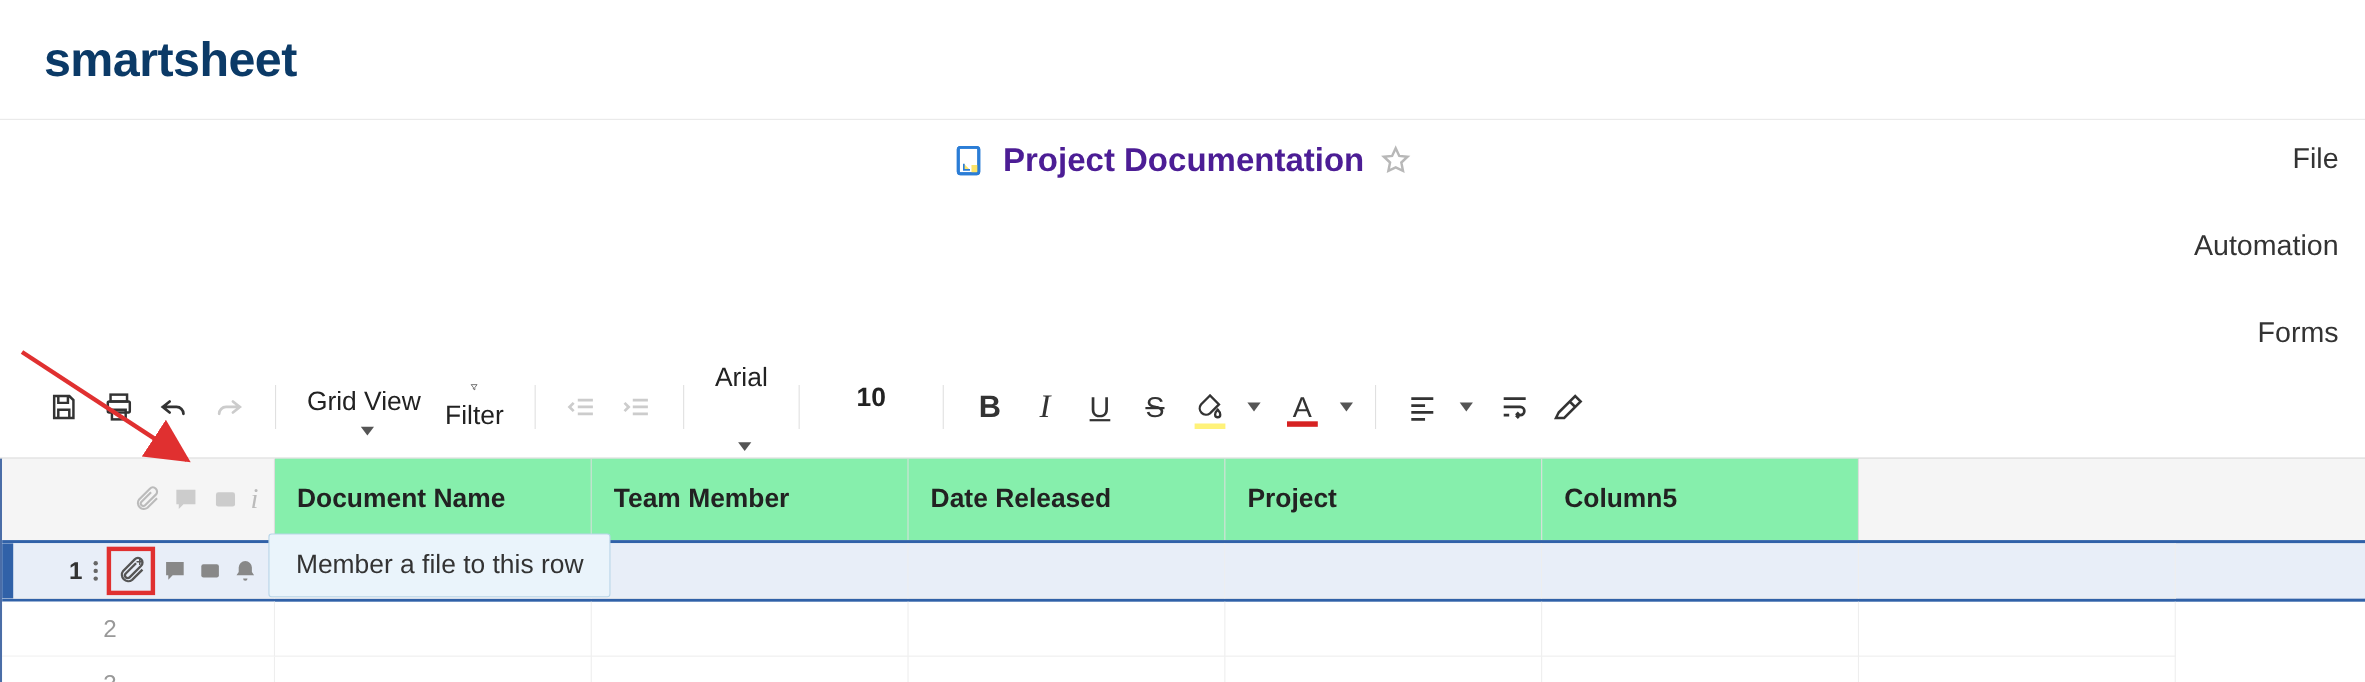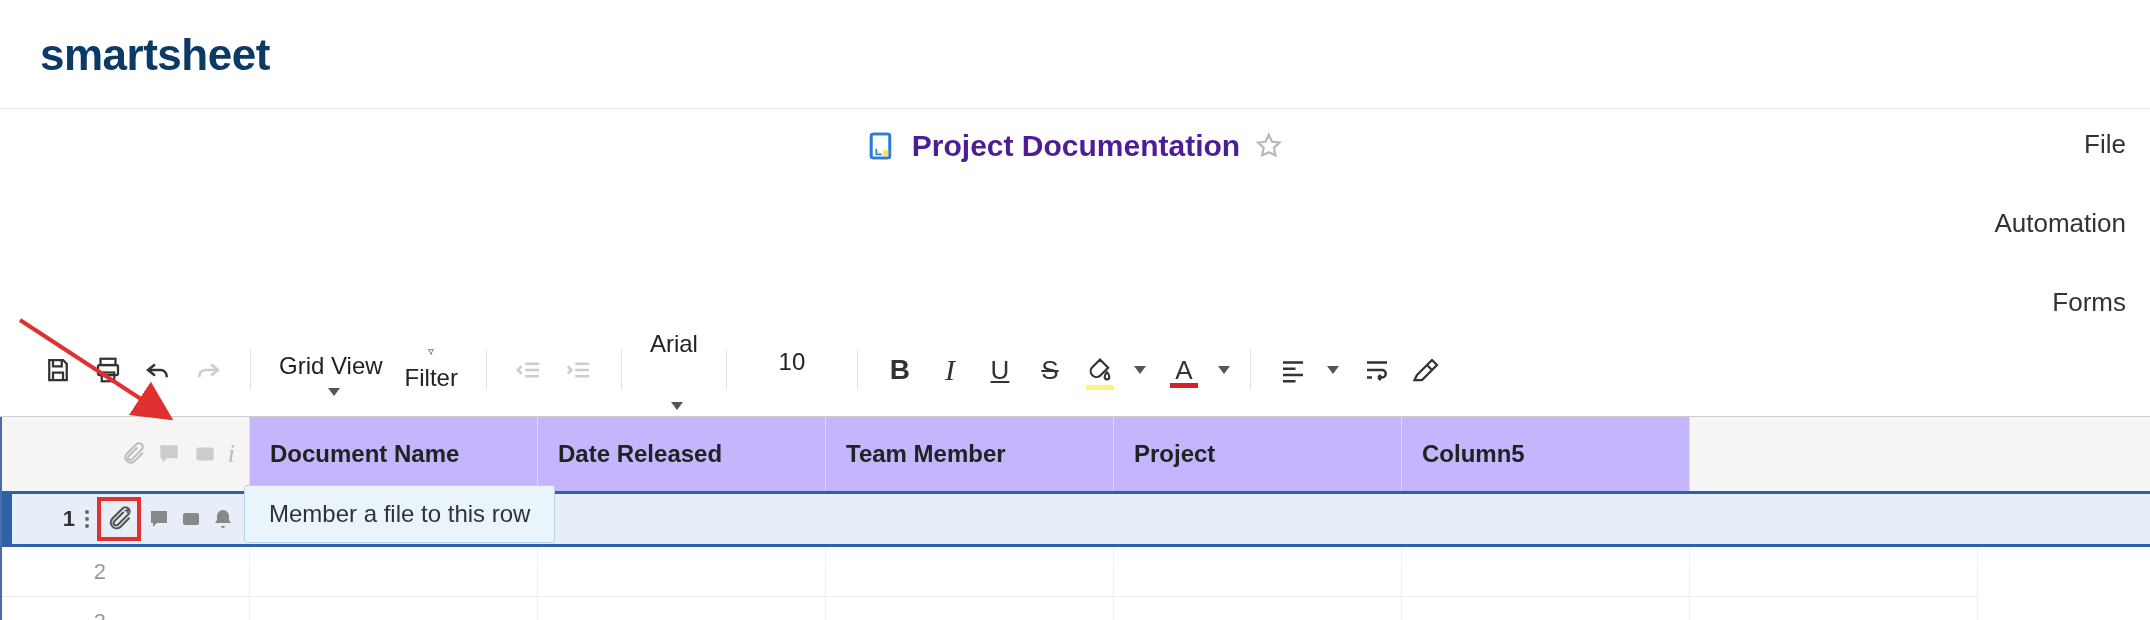--- a/index.html
+++ b/index.html
@@ -25,21 +25,21 @@
   .tbtn.dim { color:#bbb; }
   .caret { width:0;height:0;border-left:6px solid transparent;border-right:6px solid transparent;border-top:8px solid #555; margin-left:6px;}
   .font-select { font-size:24px; font-weight:500;gap:44px;}
   
   
   .grid-wrap { border-top:1px solid #ccc; }
   .grid { display:flex; flex-direction:column; border-left:2px solid #4a6da7; }
   
   .header-row { display:flex; height:74px; background:#f5f5f5; }
   .rownum-hcell { width:248px; flex:0 0 248px; background:#f5f5f5; display:flex; align-items:center; justify-content:flex-end; padding-right:14px; gap:10px; border-right:1px solid #ddd;}
-  .hcell { flex:0 0 300px; border-right:1px solid #ddd; display:flex; align-items:center; padding-left:20px; font-size:24px; font-weight:700; color:#222; background:#c4b5fd;}
+  .hcell { flex:0 0 300px; border-right:1px solid #ddd; display:flex; align-items:center; padding-left:20px; font-size:24px; font-weight:700; color:#222; background:#86efac;}
   .hcell.narrow { flex:0 0 288px; }
   
   .hdr-icon { color:#bbb; }
   
   .selected-border { height:3px; background:#3061a8; }
   
   .data-row { display:flex; height:50px; }
   .data-row.selected { background:#e8eef8; }
   
   .rownum-cell { width:248px; flex:0 0 248px; display:flex; align-items:center; justify-content:flex-end; padding-right:14px; gap:8px; border-right:1px solid #eee; border-bottom:1px solid #eee; background:#fff;}
@@ -151,21 +151,21 @@
   </div>
   <div class="tsep"></div>
   <div class="tgroup">
     <span class="tbtn tbtn-labeled font-select">
       <span>Arial</span>
       <span class="caret"></span>
     </span>
   </div>
   <div class="tsep"></div>
   <div class="tgroup">
-    <span class="tbtn tbtn-labeled font-select" style="min-width:90px; justify-content:space-between;">
+    <span class="tbtn tbtn-labeled font-select" style="min-width:90px; justify-content:space-between;font-weight:bold;">
       <span>10</span>
       <span class="caret"></span>
     </span>
   </div>
   <div class="tsep"></div>
   <div class="tgroup">
     <span class="tbtn" style="font-weight:900;font-size:28px;">B</span>
     <span class="tbtn" style="font-style:italic;font-family:serif;font-size:30px;">I</span>
     <span class="tbtn" style="text-decoration:underline;font-size:26px;">U</span>
     <span class="tbtn" style="text-decoration:line-through;font-size:26px;">S</span>
@@ -218,22 +218,22 @@
             </svg>
           </span>
         <span class="hdr-icon">
             <svg width="26" height="26" viewBox="0 0 24 24">
               <rect x="4" y="6" width="16" height="12" rx="2" fill="#ccc"></rect>
             </svg>
           </span>
         <span class="hdr-icon" style="font-style:italic;font-family:serif;color:#bbb;font-size:26px;">i</span>
       </div>
       <div class="hcell narrow">Document Name</div>
+      <div class="hcell narrow">Team Member</div>
       <div class="hcell narrow">Date Released</div>
-      <div class="hcell narrow">Team Member</div>
       <div class="hcell narrow">Project</div>
       <div class="hcell narrow">Column5</div>
     </div>
 
     <div class="selected-border"></div>
 
     <div class="data-row selected" style="position:relative;">
       <div class="rownum-cell selected" style="position:relative;">
         <span class="accent"></span>
         <span class="rn sel">1</span>

